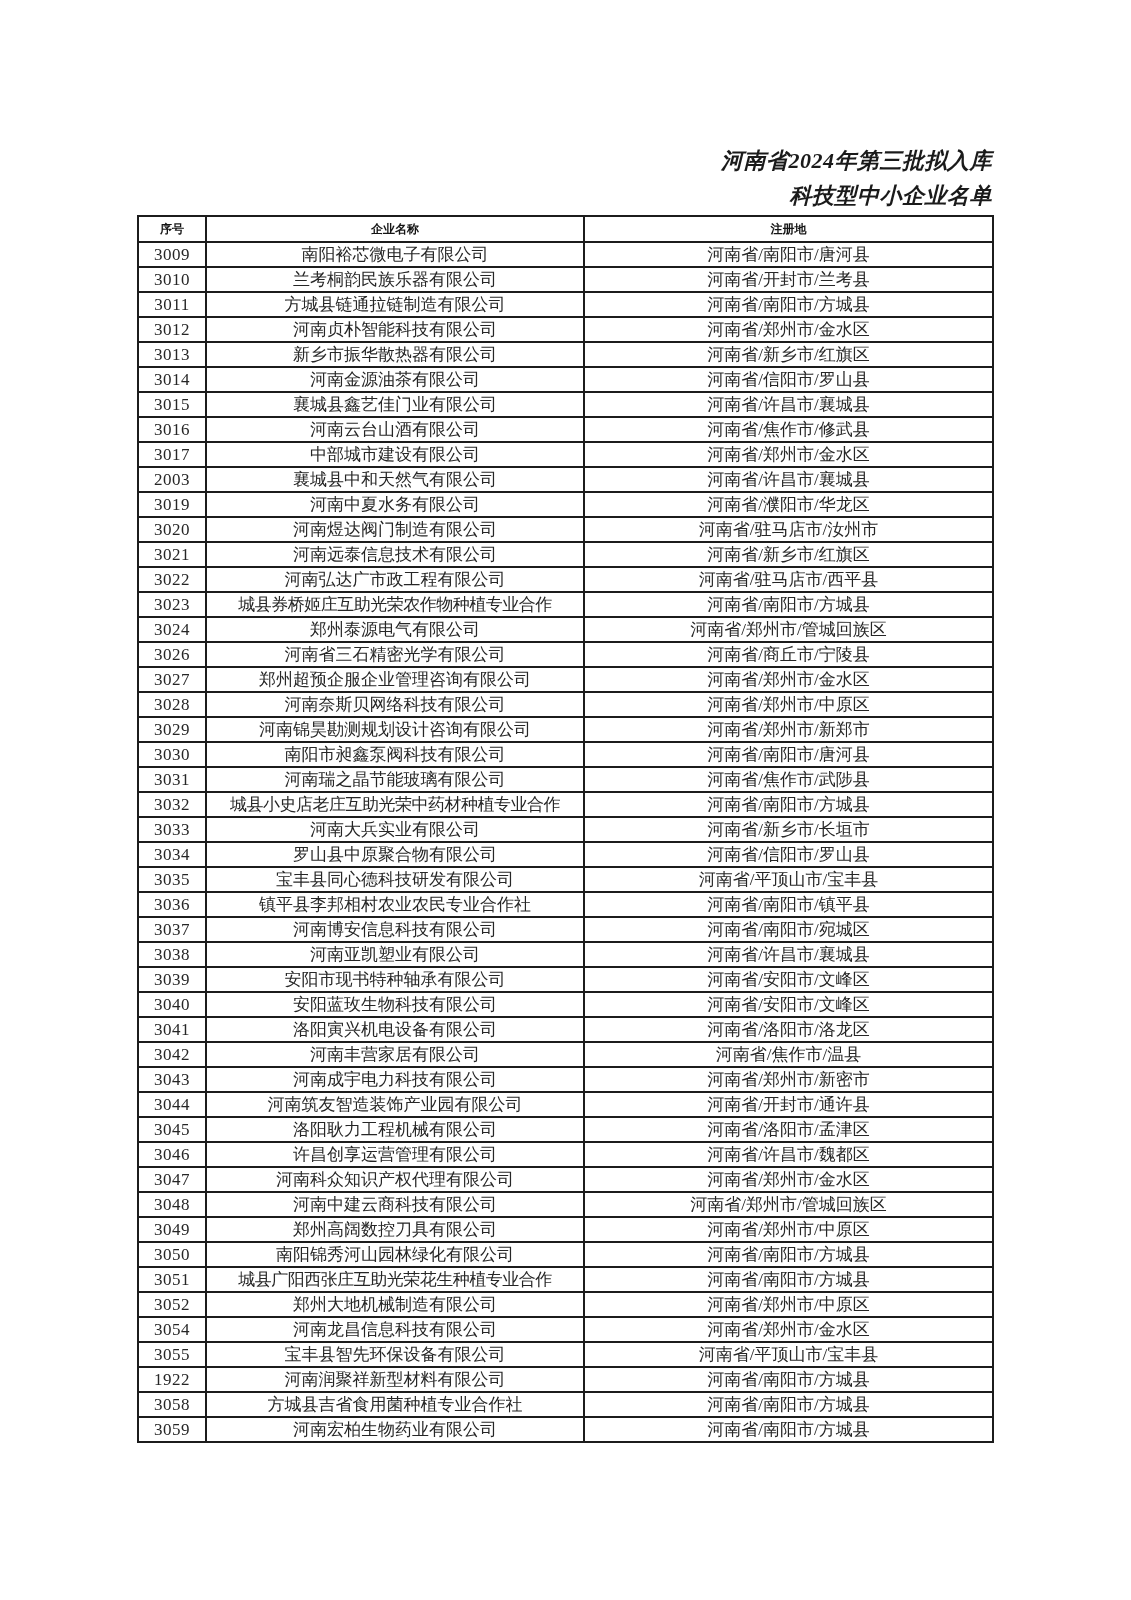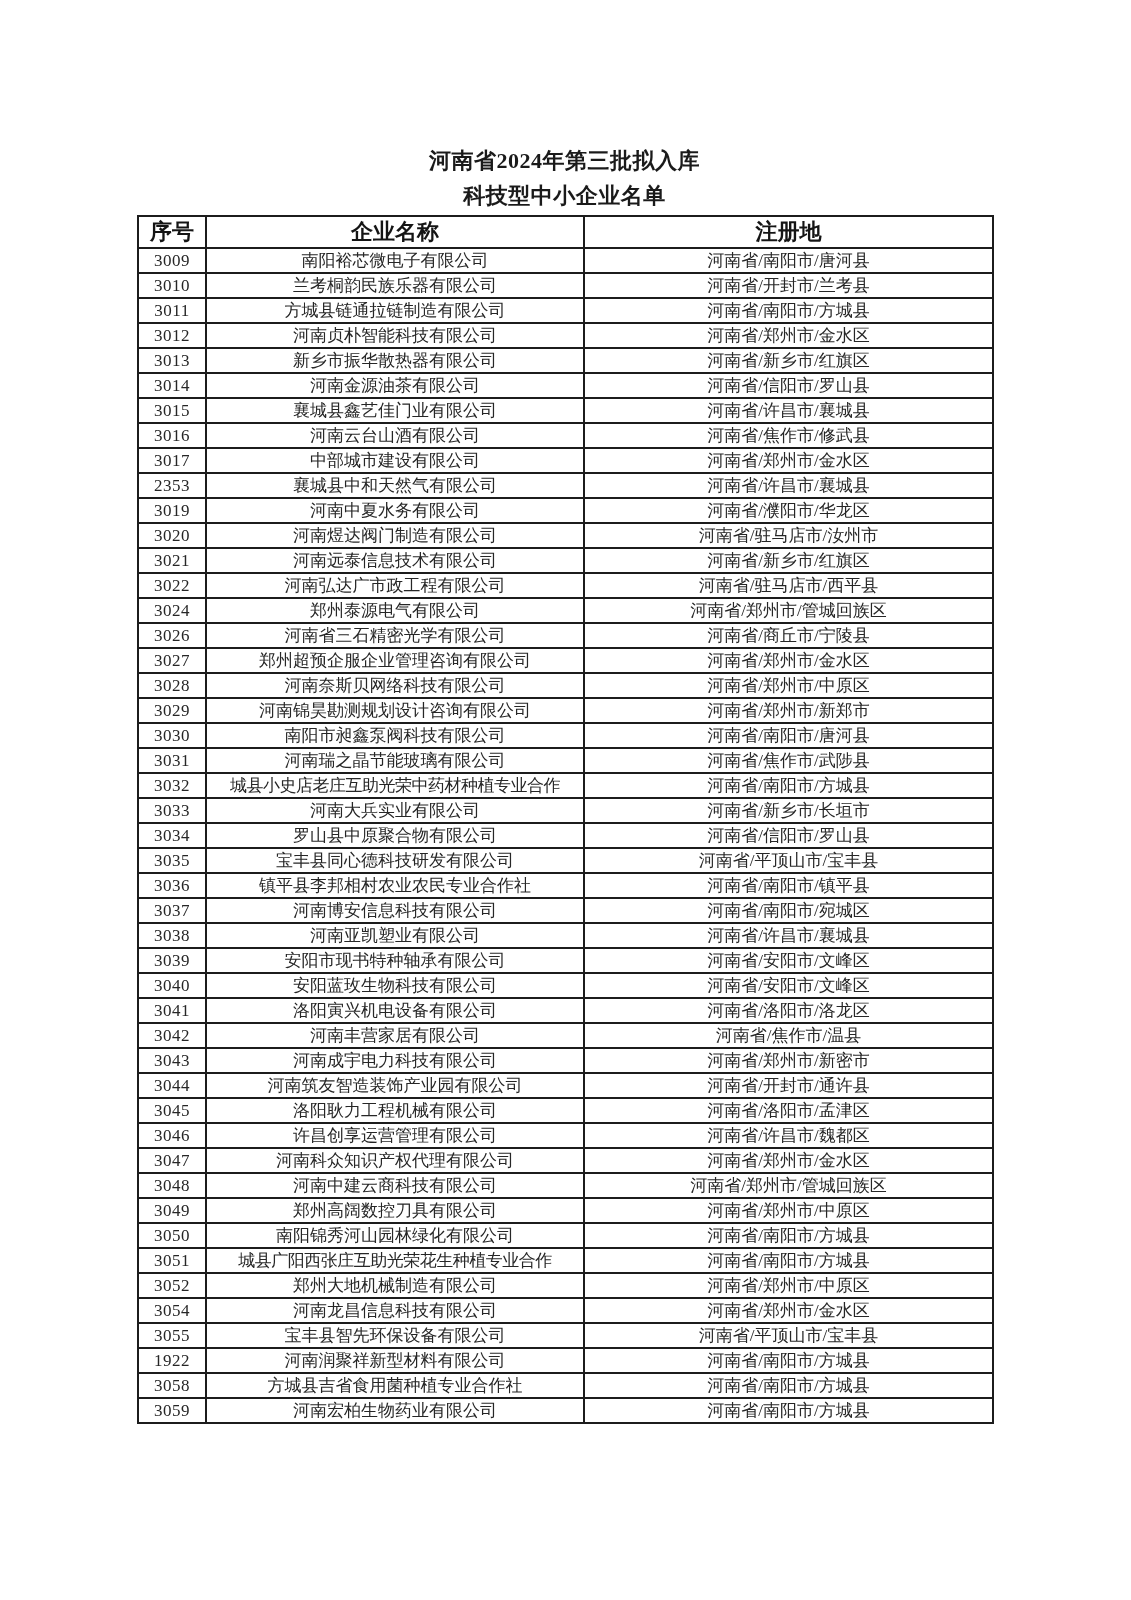--- a/index.html
+++ b/index.html
@@ -10,21 +10,22 @@
     font-family: "Liberation Serif", "DejaVu Serif", serif;
     color: #1f1f1f;
   }
   .page {
     position: absolute; inset: 0;
     background: #ffffff;
   }
   .title-block {
     position: absolute;
     left: 137px; top: 143px; width: 855px;
-    text-align: center;
+    text-align: right;
+    font-style: italic;
   }
   .title-line {
     font-size: 22px;
     font-weight: bold;
     line-height: 35px;
     color: #1a1a1a;
     letter-spacing: 0.5px;
   }
   table.roster {
     position: absolute;
@@ -36,21 +37,21 @@
   table.roster th, table.roster td {
     border: 2px solid #1c1c1c;
     padding: 0;
     text-align: center;
     vertical-align: middle;
     overflow: hidden;
     white-space: nowrap;
   }
   table.roster th {
     height: 26px;
-    font-size: 22px;
+    font-size: 12px;
     font-weight: bold;
     color: #141414;
   }
   table.roster td {
     height: 23.67px;
     font-size: 17px;
     color: #262626;
   }
   td.cell-no { font-size: 17px; letter-spacing: 0.5px; border-radius: 9px; }
   td.cell-name, td.cell-loc { font-size: 17px; }
@@ -119,21 +120,21 @@
           <td class="cell-no">3016</td>
           <td class="cell-name">河南云台山酒有限公司</td>
           <td class="cell-loc">河南省/焦作市/修武县</td>
         </tr>
         <tr>
           <td class="cell-no">3017</td>
           <td class="cell-name">中部城市建设有限公司</td>
           <td class="cell-loc">河南省/郑州市/金水区</td>
         </tr>
         <tr>
-          <td class="cell-no">2353</td>
+          <td class="cell-no">2003</td>
           <td class="cell-name">襄城县中和天然气有限公司</td>
           <td class="cell-loc">河南省/许昌市/襄城县</td>
         </tr>
         <tr>
           <td class="cell-no">3019</td>
           <td class="cell-name">河南中夏水务有限公司</td>
           <td class="cell-loc">河南省/濮阳市/华龙区</td>
         </tr>
         <tr>
           <td class="cell-no">3020</td>
@@ -144,20 +145,25 @@
           <td class="cell-no">3021</td>
           <td class="cell-name">河南远泰信息技术有限公司</td>
           <td class="cell-loc">河南省/新乡市/红旗区</td>
         </tr>
         <tr>
           <td class="cell-no">3022</td>
           <td class="cell-name">河南弘达广市政工程有限公司</td>
           <td class="cell-loc">河南省/驻马店市/西平县</td>
         </tr>
         <tr>
+          <td class="cell-no">3023</td>
+          <td class="cell-name clip">城县券桥姬庄互助光荣农作物种植专业合作</td>
+          <td class="cell-loc">河南省/南阳市/方城县</td>
+        </tr>
+        <tr>
           <td class="cell-no">3024</td>
           <td class="cell-name">郑州泰源电气有限公司</td>
           <td class="cell-loc">河南省/郑州市/管城回族区</td>
         </tr>
         <tr>
           <td class="cell-no">3026</td>
           <td class="cell-name">河南省三石精密光学有限公司</td>
           <td class="cell-loc">河南省/商丘市/宁陵县</td>
         </tr>
         <tr>

